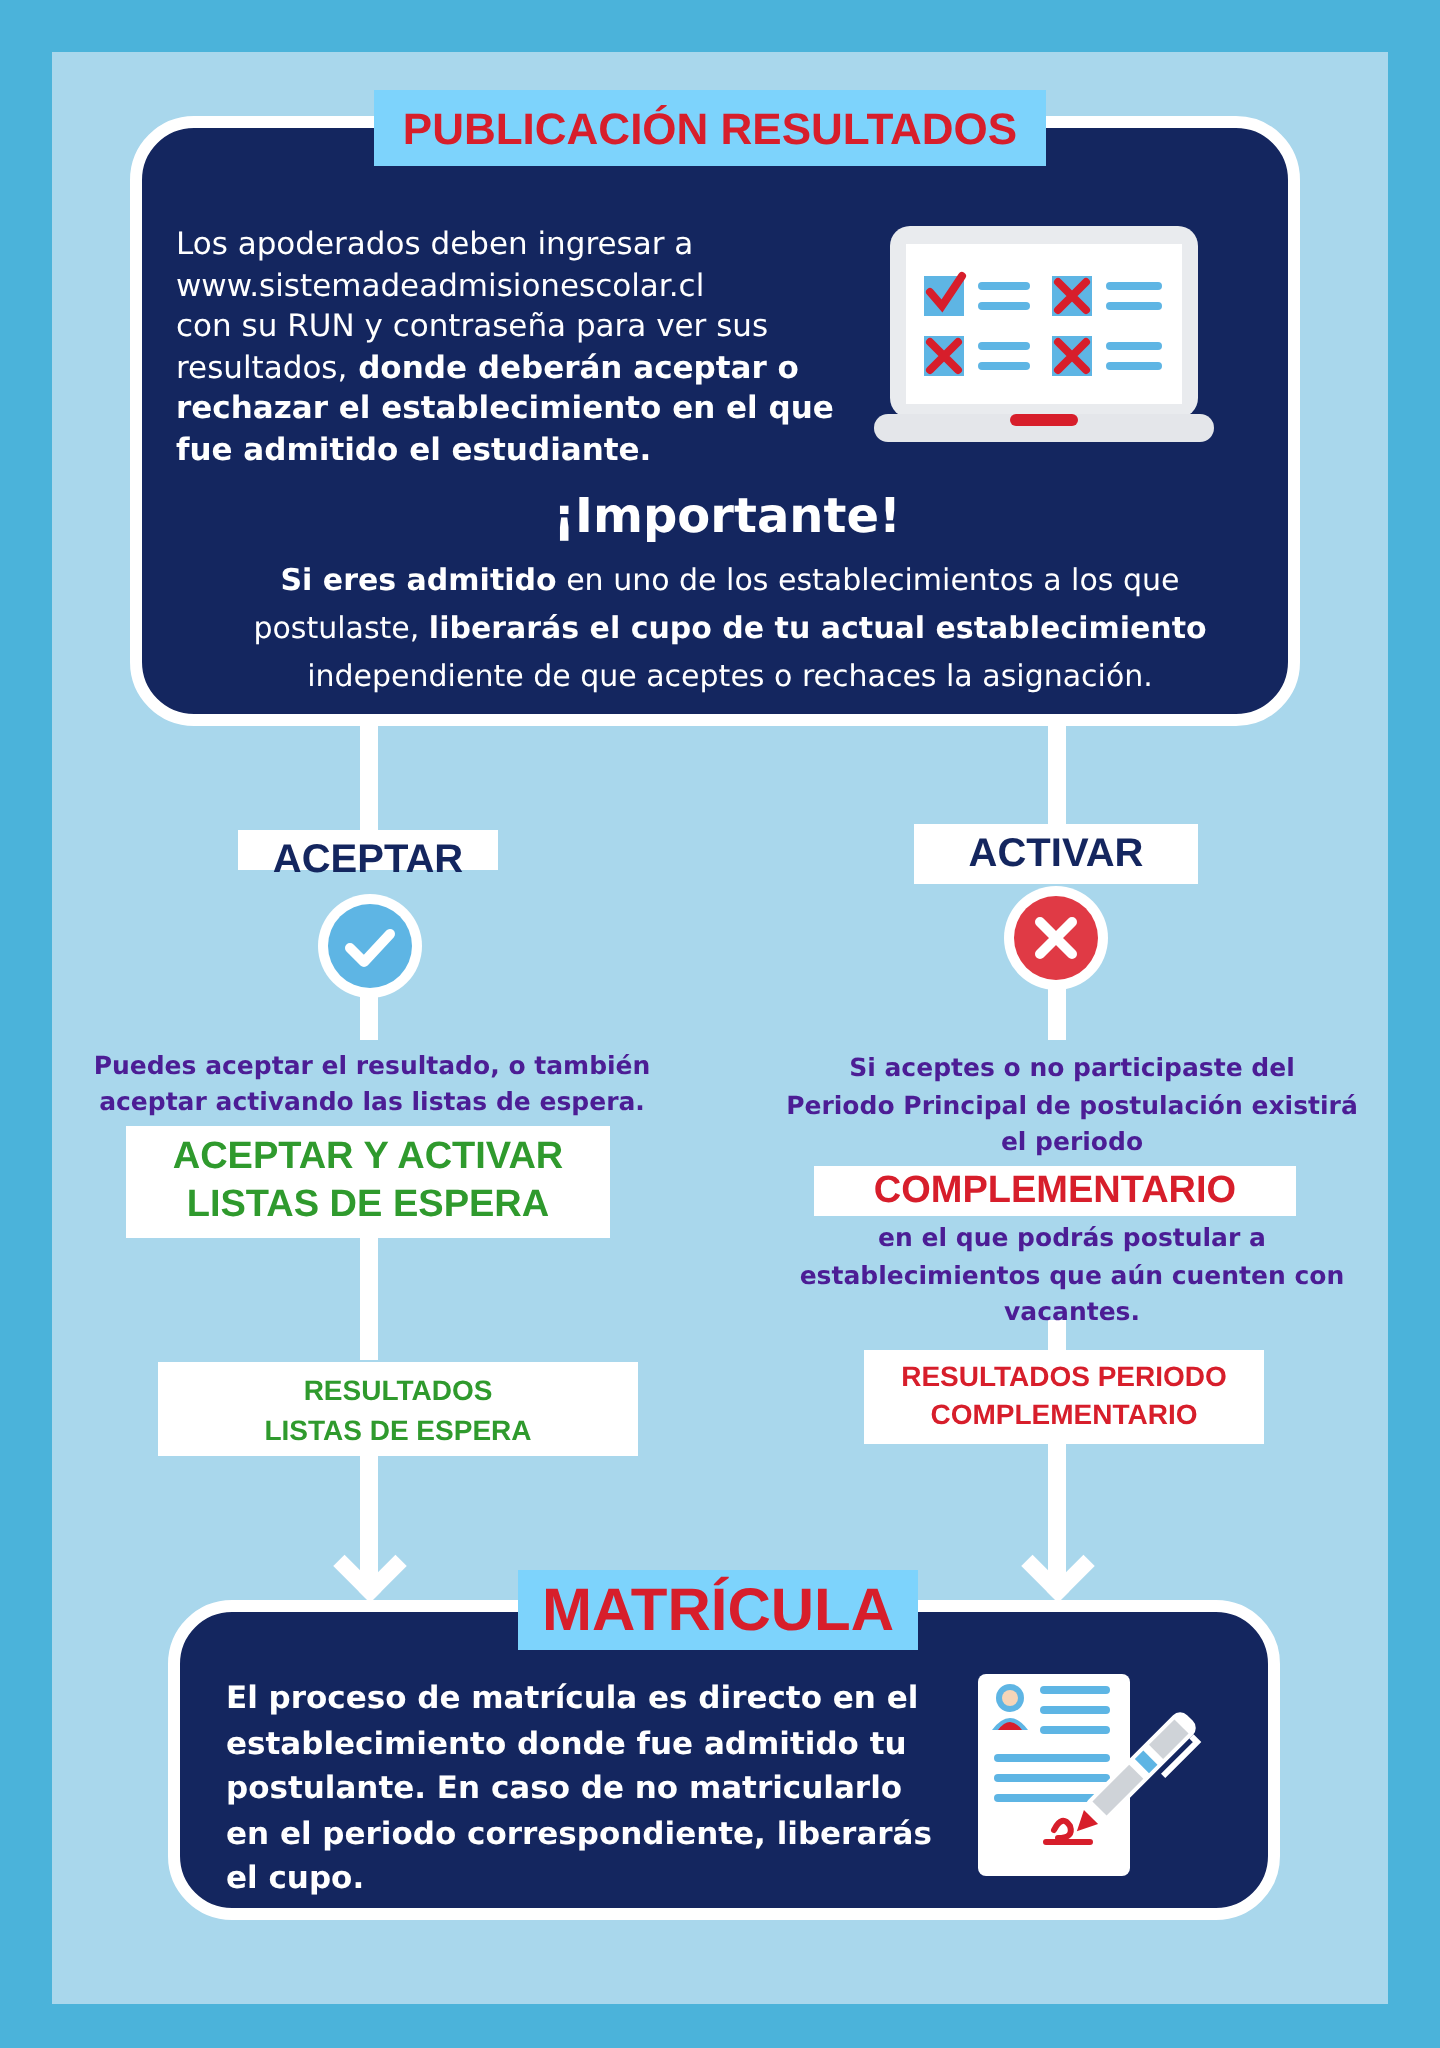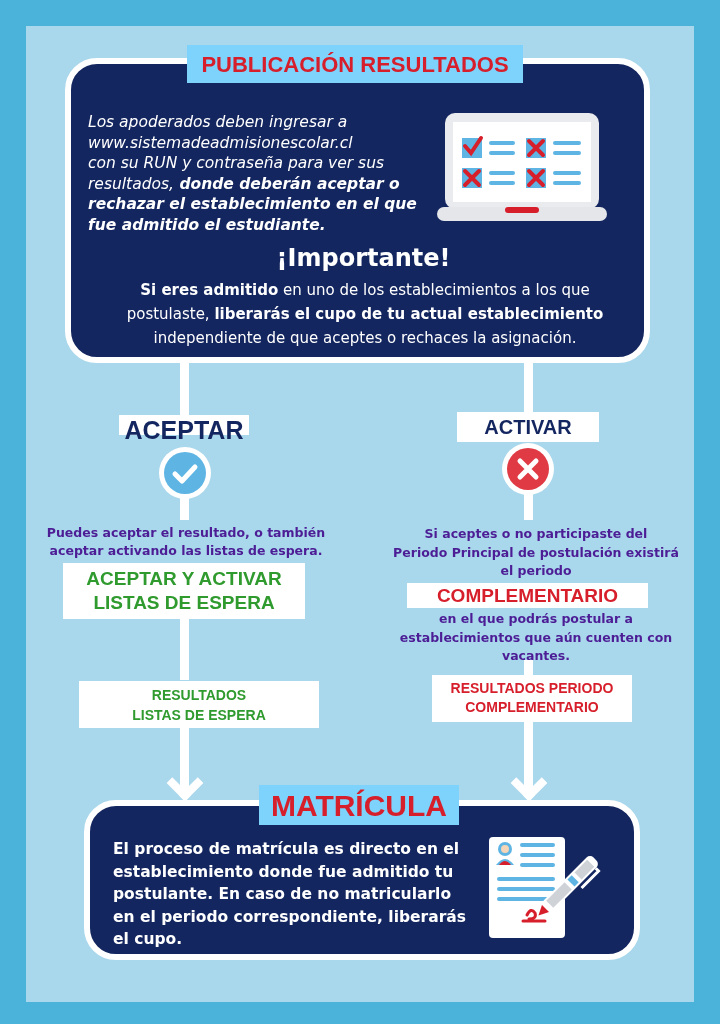--- a/index.html
+++ b/index.html
@@ -51,21 +51,21 @@
 <div class="line-v" style="left:180px; top:610px; height:70px;"></div>
 <div class="line-v" style="left:524px; top:660px; height:20px;"></div>
 <div class="line-v" style="left:180px; top:725px; height:70px;"></div>
 <div class="line-v" style="left:524px; top:718px; height:77px;"></div>
 <div class="arrow" style="left:172px; top:770px;"></div>
 <div class="arrow" style="left:516px; top:770px;"></div>
 
 <div class="dark-box" style="left:65px; top:58px; width:585px; height:305px;"></div>
 <div class="title-tag" style="left:187px; top:45px; width:336px; height:38px; font-size:22px; line-height:40px;">PUBLICACIÓN RESULTADOS</div>
 
-<div class="abs txt-white" style="left:88px; top:112px; width:350px; font-size:15.5px; line-height:20.5px;font-style:italic;">
+<div class="abs txt-white" style="left:88px; top:112px; width:350px; font-size:15.5px; line-height:20.5px;">
   <div>Los apoderados deben ingresar a</div>
   <div>www.sistemadeadmisionescolar.cl</div>
   <div>con su RUN y contraseña para ver sus</div>
   <div><span>resultados,</span><b> donde deberán aceptar o</b></div>
   <div style="font-weight:bold;">rechazar el establecimiento en el que</div>
   <div style="font-weight:bold;">fue admitido el estudiante.</div>
 </div>
 
 <svg class="abs" style="left:437px; top:110px;" width="170" height="115" viewBox="0 0 170 115">
   <rect x="8" y="3" width="154" height="96" rx="10" fill="#e9ebee"></rect>
@@ -92,21 +92,21 @@
   </g>
 </svg>
 
 <div class="abs txt-white" style="left:65px; top:244px; width:597px; text-align:center; font-size:24px; font-weight:bold;">¡Importante!</div>
 <div class="abs txt-white" style="left:80px; top:278px; width:570px; text-align:center; font-size:15px; line-height:24px;">
   <div><b>Si eres admitido</b><span> en uno de los establecimientos a los que</span></div>
   <div><span>postulaste, </span><b>liberarás el cupo de tu actual establecimiento</b></div>
   <div>independiente de que aceptes o rechaces la asignación.</div>
 </div>
 
-<div class="white-label navy" style="left:119px; top:415px; width:130px; height:20px; font-size:25px; line-height:31px;">ACEPTAR</div>
+<div class="white-label navy" style="left:119px; top:415px; width:130px; height:20px; font-size:20px; line-height:31px;">ACEPTAR</div>
 <svg class="abs" style="left:157px; top:445px;" width="56" height="56" viewBox="0 0 56 56">
   <circle cx="28" cy="28" r="26" fill="#ffffff"></circle>
   <circle cx="28" cy="28" r="21" fill="#5eb5e4"></circle>
   <path d="M18 29 L25 36 L38 22" stroke="#ffffff" stroke-width="5" fill="none" stroke-linecap="round" stroke-linejoin="round"></path>
 </svg>
 <div class="abs blue-text" style="left:30px; top:524px; width:312px; font-size:12.5px; line-height:18px;">
   <div>Puedes aceptar el resultado, o también</div>
   <div>aceptar activando las listas de espera.</div>
 </div>
 <div class="white-label green" style="left:63px; top:563px; width:242px; height:56px; font-size:19px; line-height:24px; padding-top:4px;">

